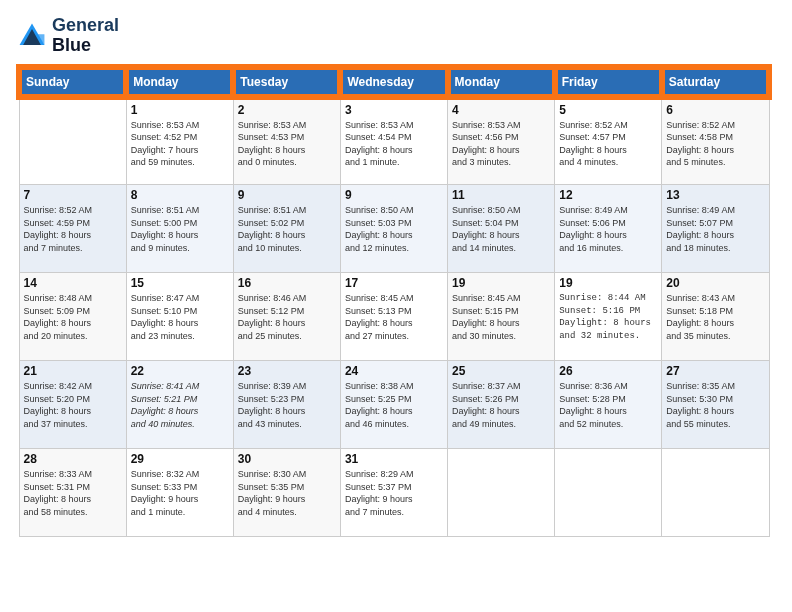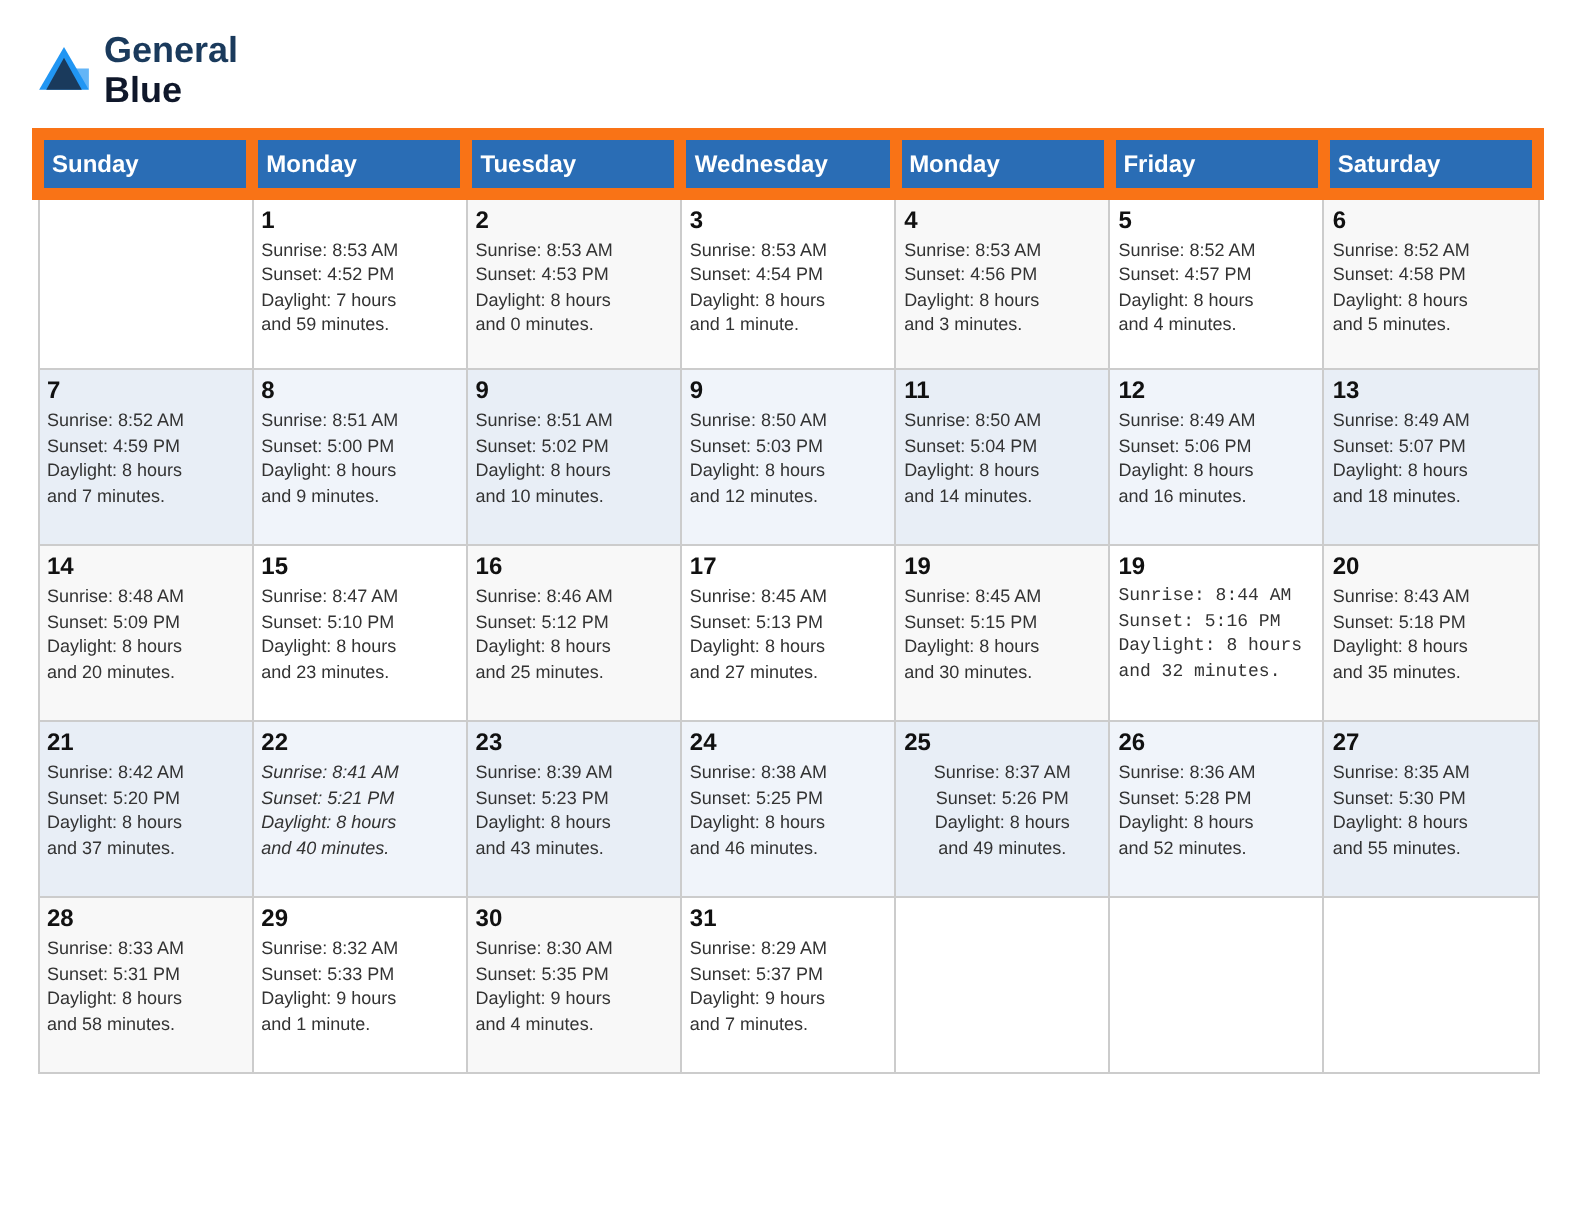--- a/index.html
+++ b/index.html
@@ -308,21 +308,21 @@
           </td>
           <td>
             <div class="day-number">24</div>
             <div class="day-info" style="white-space: pre-line;">Sunrise: 8:38 AM
 Sunset: 5:25 PM
 Daylight: 8 hours
 and 46 minutes.</div>
           </td>
           <td>
             <div class="day-number">25</div>
-            <div class="day-info" style="white-space: pre-line; text-align: center;">Sunrise: 8:37 AM
+            <div class="day-info" style="white-space: pre-line;">Sunrise: 8:37 AM
 Sunset: 5:26 PM
 Daylight: 8 hours
 and 49 minutes.</div>
           </td>
           <td>
             <div class="day-number">26</div>
             <div class="day-info" style="white-space: pre-line;">Sunrise: 8:36 AM
 Sunset: 5:28 PM
 Daylight: 8 hours
 and 52 minutes.</div>

